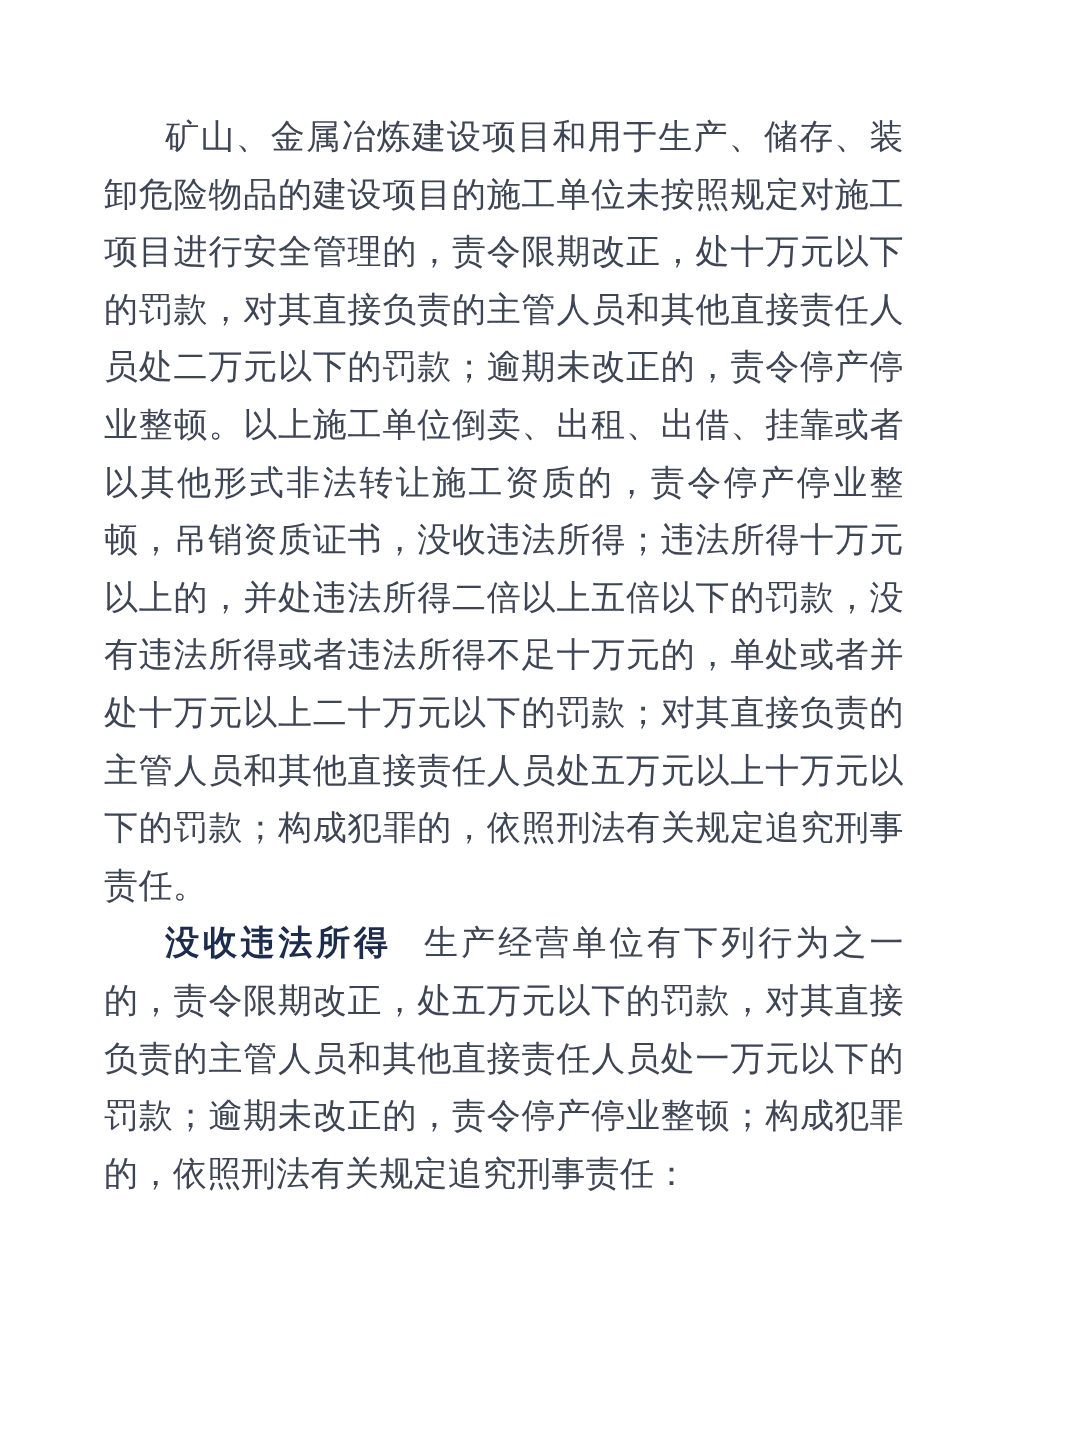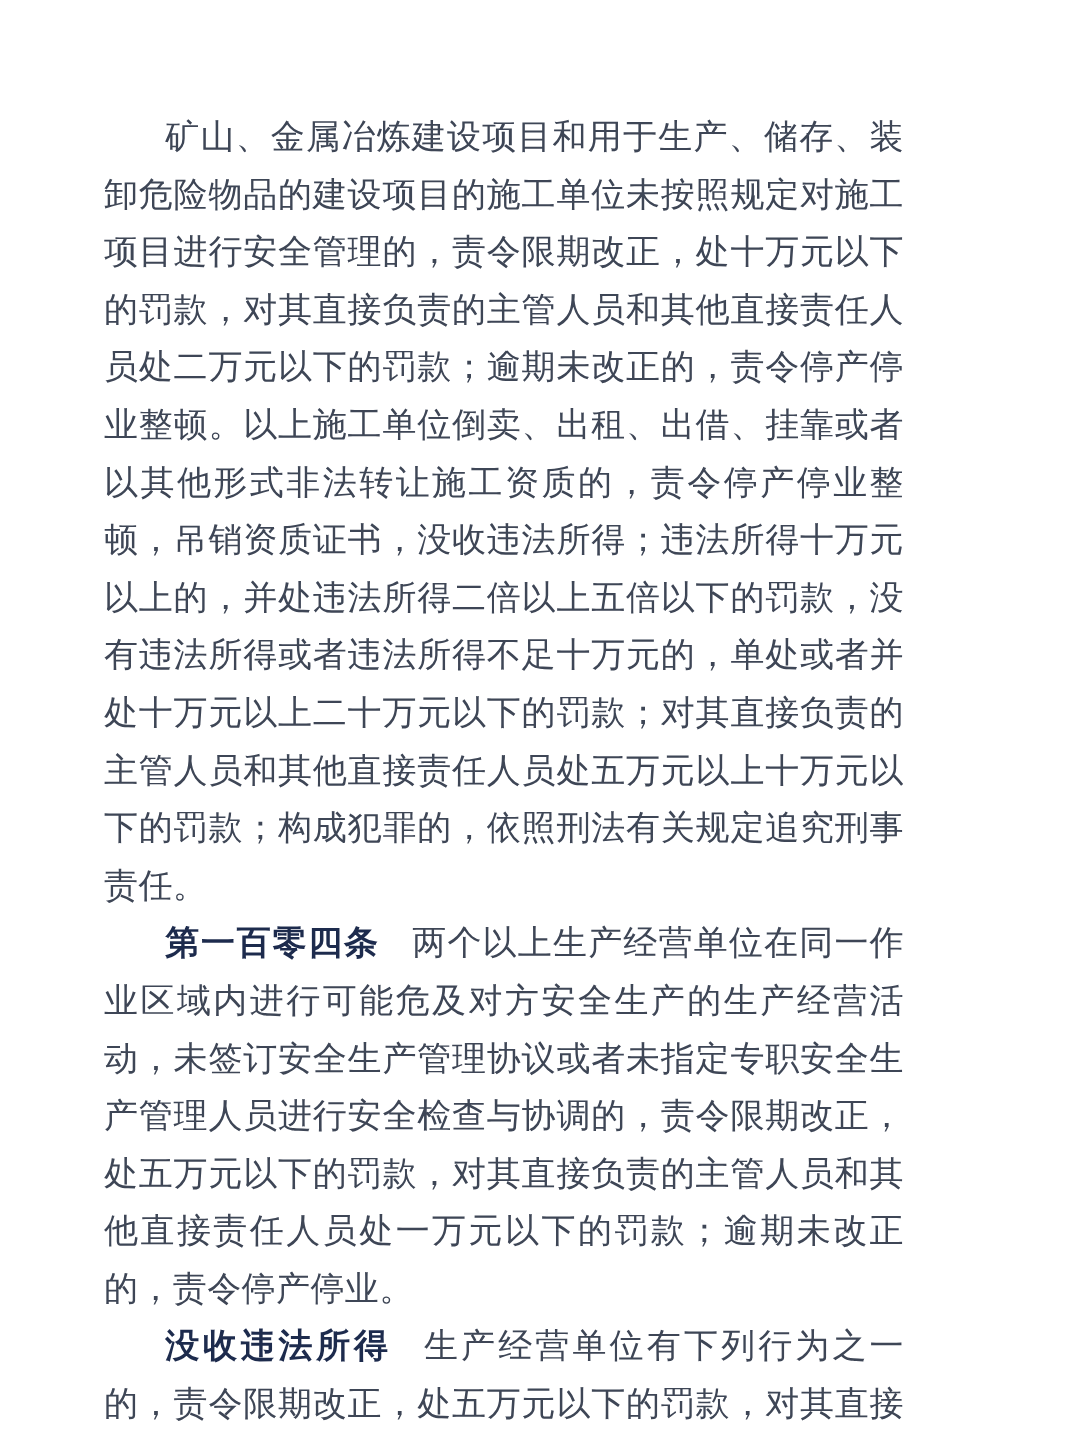--- a/index.html
+++ b/index.html
@@ -40,17 +40,16 @@
     letter-spacing: 1px;
   }
 </style>
 </head>
 <body style="--body-text: #3e4656; --article-bold: #1d2b4d; --page-bg: #ffffff;">
 
 <div class="page">
 
   <p class="para"><span>矿山、金属冶炼建设项目和用于生产、储存、装卸危险物品的建设项目的施工单位未按照规定对施工项目进行安全管理的，责令限期改正，处十万元以下的罚款，对其直接负责的主管人员和其他直接责任人员处二万元以下的罚款；逾期未改正的，责令停产停业整顿。以上施工单位倒卖、出租、出借、挂靠或者以其他形式非法转让施工资质的，责令停产停业整顿，吊销资质证书，没收违法所得；违法所得十万元以上的，并处违法所得二倍以上五倍以下的罚款，没有违法所得或者违法所得不足十万元的，单处或者并处十万元以上二十万元以下的罚款；对其直接负责的主管人员和其他直接责任人员处五万元以上十万元以下的罚款；构成犯罪的，依照刑法有关规定追究刑事责任。</span></p>
 
-  <p class="para"><span class="article-no">第一百零四条</span><span>两个以上生产经营单位在同一作业区域内进行可能危及对方安全生产的生产经营活动，未签订安全生产管理协议或者未指定专职安全生产管理人员进行安全检查与协调的，责令限期改正，处五万元以下的罚款，对其直接负责的主管人员和其他直接责任人员处一万元以下的罚款；逾期未改正的，责令停产停业。</span></p>
 
   <p class="para"><span class="article-no">没收违法所得</span><span>生产经营单位有下列行为之一的，责令限期改正，处五万元以下的罚款，对其直接负责的主管人员和其他直接责任人员处一万元以下的罚款；逾期未改正的，责令停产停业整顿；构成犯罪的，依照刑法有关规定追究刑事责任：</span></p>
 
 </div>
 
 </body></html>

